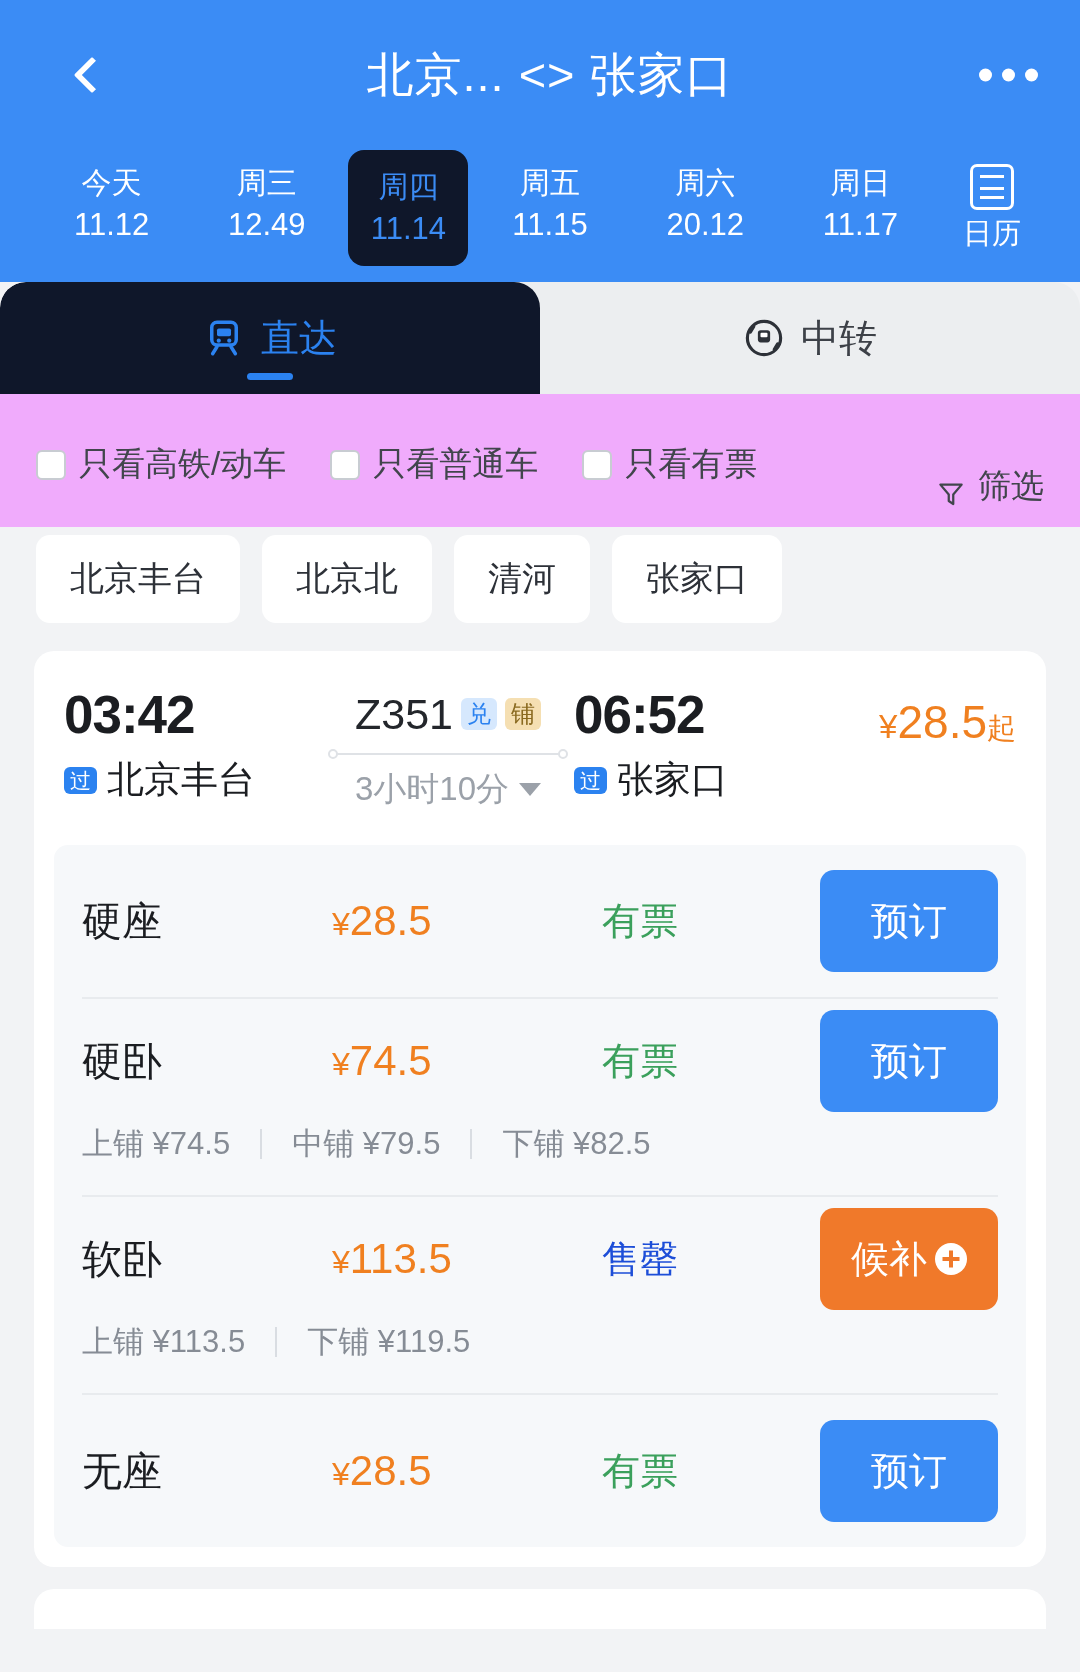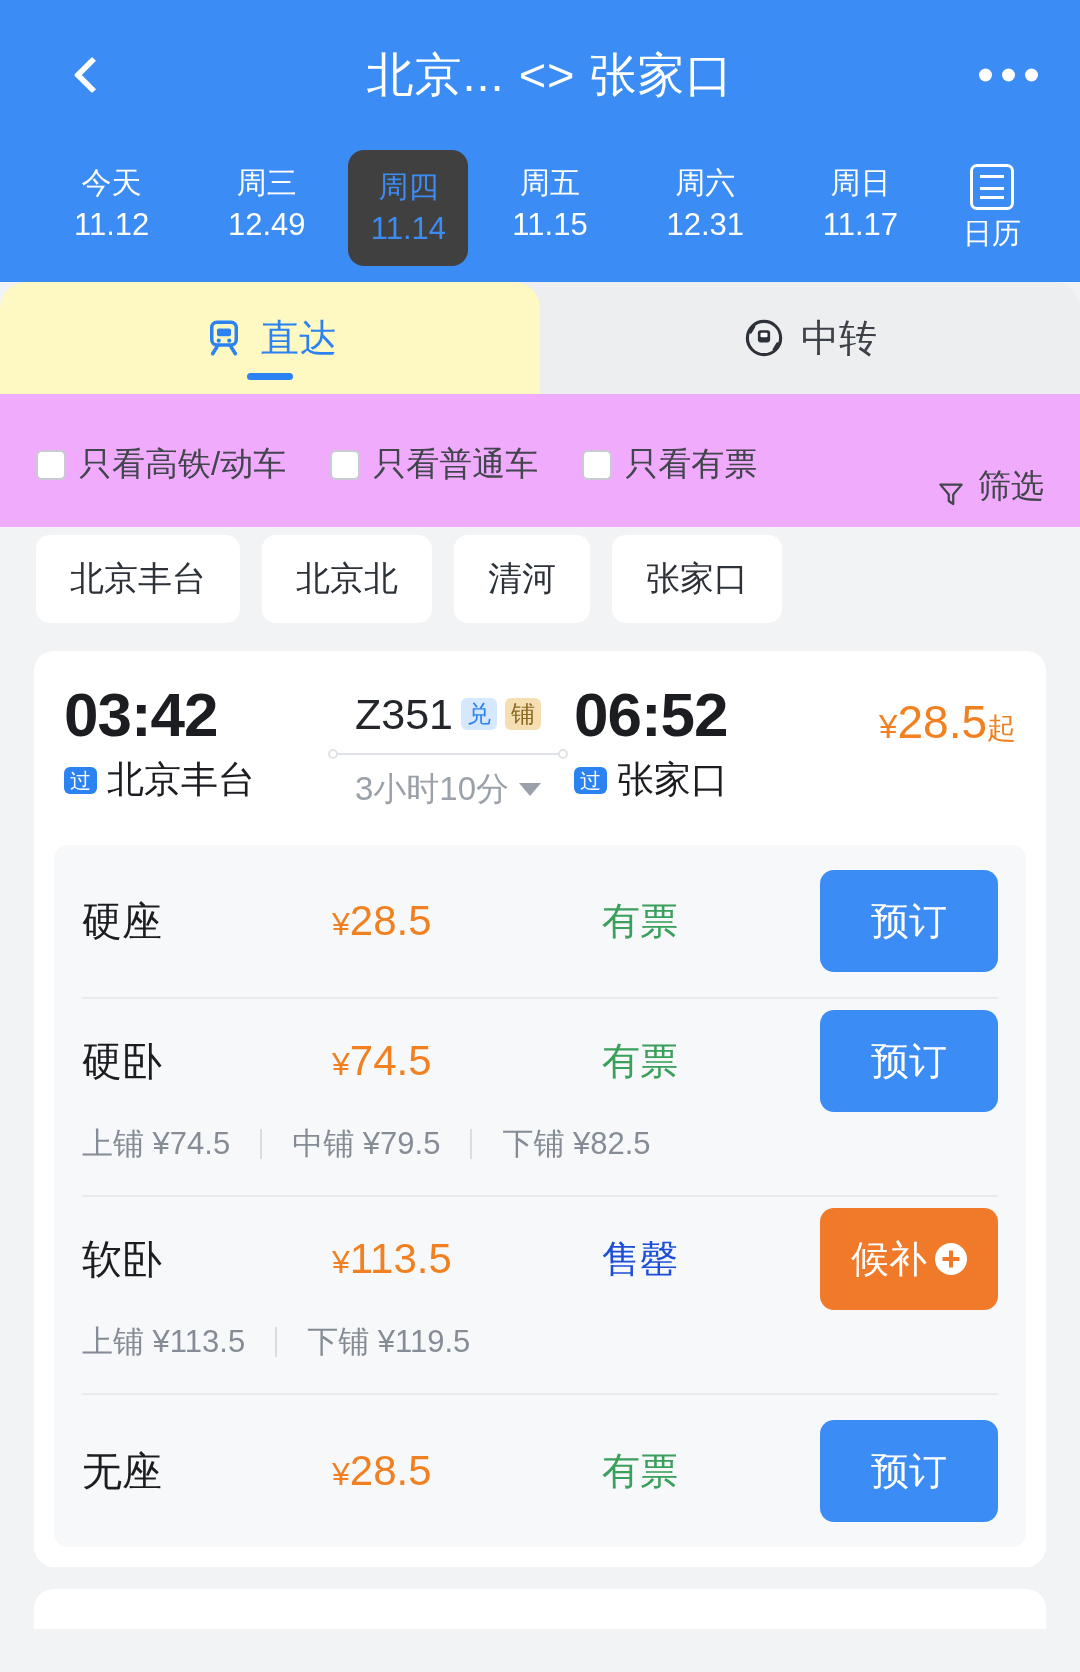--- a/index.html
+++ b/index.html
@@ -83,21 +83,21 @@
     flex: 1 1 0;
     text-align: center;
     color: #ffffff;
     padding-top: 12px;
     cursor: pointer;
     position: relative;
   }
   .date-item .dow { font-size: 30px; line-height: 42px; }
   .date-item .dnum { font-size: 31px; line-height: 42px; }
   .date-item.active {
-    background: #404040;
+    background: #0f172a;
     border-radius: 16px;
     color: #3b8cf5;
     margin: 0 4px;
     padding-top: 16px;
     padding-bottom: 16px;
     max-width: 120px;
   }
   .date-item.active .dow { color: #3b8cf5; }
   .date-item.active .dnum { color: #3b8cf5; }
   .cal-item {
@@ -152,21 +152,21 @@
     display: flex;
     align-items: center;
     justify-content: center;
     gap: 16px;
     font-size: 38px;
     color: #3d4148;
     cursor: pointer;
     position: relative;
   }
   .tab.active {
-    background: #fef9c3;
+    background: #0f172a;
     color: #2b82f0;
     border-radius: 26px 26px 0 0;
   }
   .tab-ul {
     position: absolute;
     bottom: 14px;
     left: 50%;
     transform: translateX(-50%);
     width: 46px;
     height: 7px;
@@ -245,21 +245,21 @@
     padding: 6px 30px 0 30px;
     position: relative;
     height: 150px;
   }
   .col-dep { width: 258px; }
   .col-mid { width: 252px; }
   .col-arr { width: 258px; }
   .col-price { flex: 1; text-align: right; padding-top: 12px; }
 
   .time {
-    font-size: 62px;
+    font-size: 53px;
     font-weight: 600;
     color: #1b1d21;
     line-height: 64px;
     letter-spacing: -1px;
   }
   .st-line {
     display: flex;
     align-items: center;
     gap: 10px;
     margin-top: 8px;
@@ -449,21 +449,21 @@
     <div class="date-item active">
       <div class="dow">周四</div>
       <div class="dnum">11.14</div>
     </div>
     <div class="date-item">
       <div class="dow">周五</div>
       <div class="dnum">11.15</div>
     </div>
     <div class="date-item">
       <div class="dow">周六</div>
-      <div class="dnum">12.31</div>
+      <div class="dnum">20.12</div>
     </div>
     <div class="date-item">
       <div class="dow">周日</div>
       <div class="dnum">11.17</div>
     </div>
     <div class="cal-item">
       <div class="cal-glyph"></div>
       <div class="cal-label">日历</div>
     </div>
   </div>

